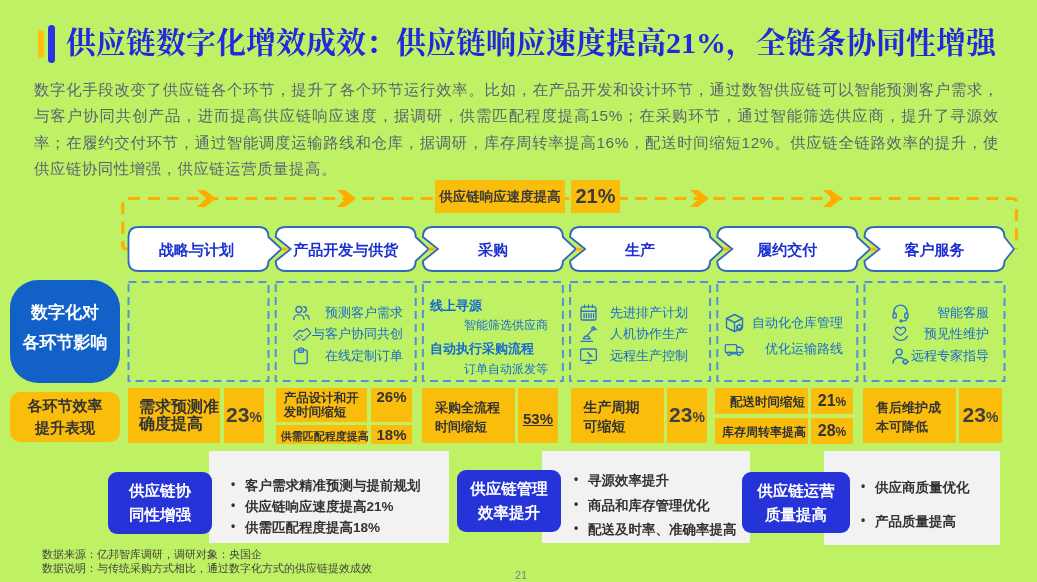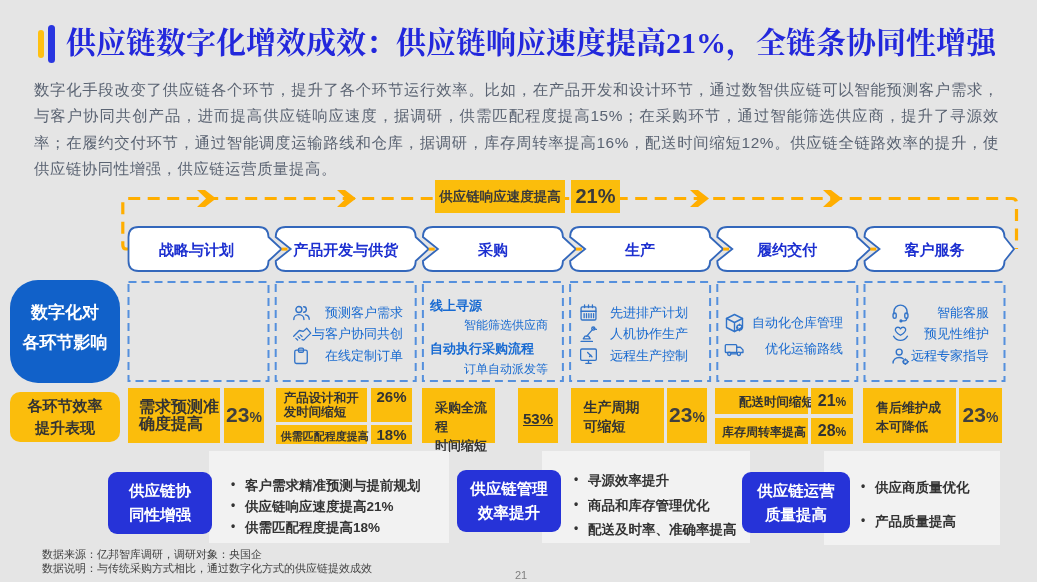--- a/index.html
+++ b/index.html
@@ -1,16 +1,16 @@
 <!DOCTYPE html>
 <html lang="zh"><head>
 <meta charset="utf-8">
 <style>
 html,body{margin:0;padding:0;}
-#page{position:relative;width:1037px;height:582px;background:#e5e5e5;overflow:hidden;
+#page{position:relative;width:1037px;height:582px;background:#bef264;overflow:hidden;
   font-family:"Liberation Sans",sans-serif;}
 .abs{position:absolute;}
 #title{left:66px;top:28px;line-height:30px;font-family:"Liberation Serif","Noto Serif CJK SC",serif;font-weight:bold;
   font-size:30px;color:#2328dc;white-space:nowrap;}
 #bar-y{left:38px;top:30px;width:6px;height:28px;border-radius:3px;background:#ffc011;}
 #bar-b{left:48px;top:25px;width:7px;height:38px;border-radius:3.5px;background:#2936e0;}
 #para{left:34px;top:77px;width:965px;font-size:15.4px;letter-spacing:0.55px;line-height:26.4px;color:#5a6372;
   text-align:justify;text-justify:inter-ideograph;}
 #flbl{background:#fbbd0c;left:435px;top:180px;width:130px;height:33px;line-height:33px;text-align:center;
   font-weight:bold;font-size:13.5px;color:#3a3a3a;white-space:nowrap;}
@@ -233,36 +233,36 @@
   <div class="stat" style="left:371px;top:388px;width:41px;height:34px;text-align:center;font-weight:bold;font-size:15px;">
     <div style="">26%</div>
   </div>
   <div class="stat slabel" style="left:275.7px;top:425px;width:91px;height:19px;font-size:11px;">
     <div style="position:absolute;left:5px;top:4px;white-space:nowrap;">供需匹配程度提高</div>
   </div>
   <div class="stat" style="left:371px;top:425px;width:41px;height:19px;text-align:center;font-weight:bold;font-size:15px;">
     <div style="margin-top:1px;">18%</div>
   </div>
 
-  <div class="stat slabel" style="left:422px;top:388px;width:73px;height:55px;font-size:13px;">
+  <div class="stat slabel" style="left:422px;top:388px;width:93px;height:55px;font-size:13px;">
     <div style="position:absolute;left:13px;top:10px;line-height:19px;">采购全流程<br>时间缩短</div>
   </div>
   <div class="stat" style="left:518px;top:388px;width:40px;height:55px;text-align:center;font-weight:bold;font-size:15px;">
     <div style="margin-top:22px;text-decoration:underline;">53%</div>
   </div>
 
   <div class="stat slabel" style="left:570.5px;top:388px;width:93px;height:55px;font-size:14px;">
     <div style="position:absolute;left:13px;top:10px;line-height:19px;">生产周期<br>可缩短</div>
   </div>
   <div class="stat" style="left:667px;top:388px;width:40px;height:55px;text-align:center;">
     <div class="big" style="margin-top:15px;">23<span class="pc">%</span></div>
   </div>
 
   <div class="stat slabel" style="left:715px;top:388px;width:93px;height:26px;font-size:12.5px;">
-    <div style="position:absolute;left:24px;top:6px;white-space:nowrap;text-align:center;">配送时间缩短</div>
+    <div style="position:absolute;left:15px;top:6px;white-space:nowrap;text-align:center;">配送时间缩短</div>
   </div>
   <div class="stat" style="left:811px;top:388px;width:42px;height:26px;text-align:center;font-weight:bold;font-size:16px;">
     <div style="margin-top:4px;">21<span style="font-size:12px;">%</span></div>
   </div>
   <div class="stat slabel" style="left:715px;top:418px;width:93px;height:26px;font-size:12.5px;">
     <div style="position:absolute;left:7px;top:6px;white-space:nowrap;font-size:12px;">库存周转率提高</div>
   </div>
   <div class="stat" style="left:811px;top:418px;width:42px;height:26px;text-align:center;font-weight:bold;font-size:16px;">
     <div style="margin-top:4px;">28<span style="font-size:12px;">%</span></div>
   </div>

